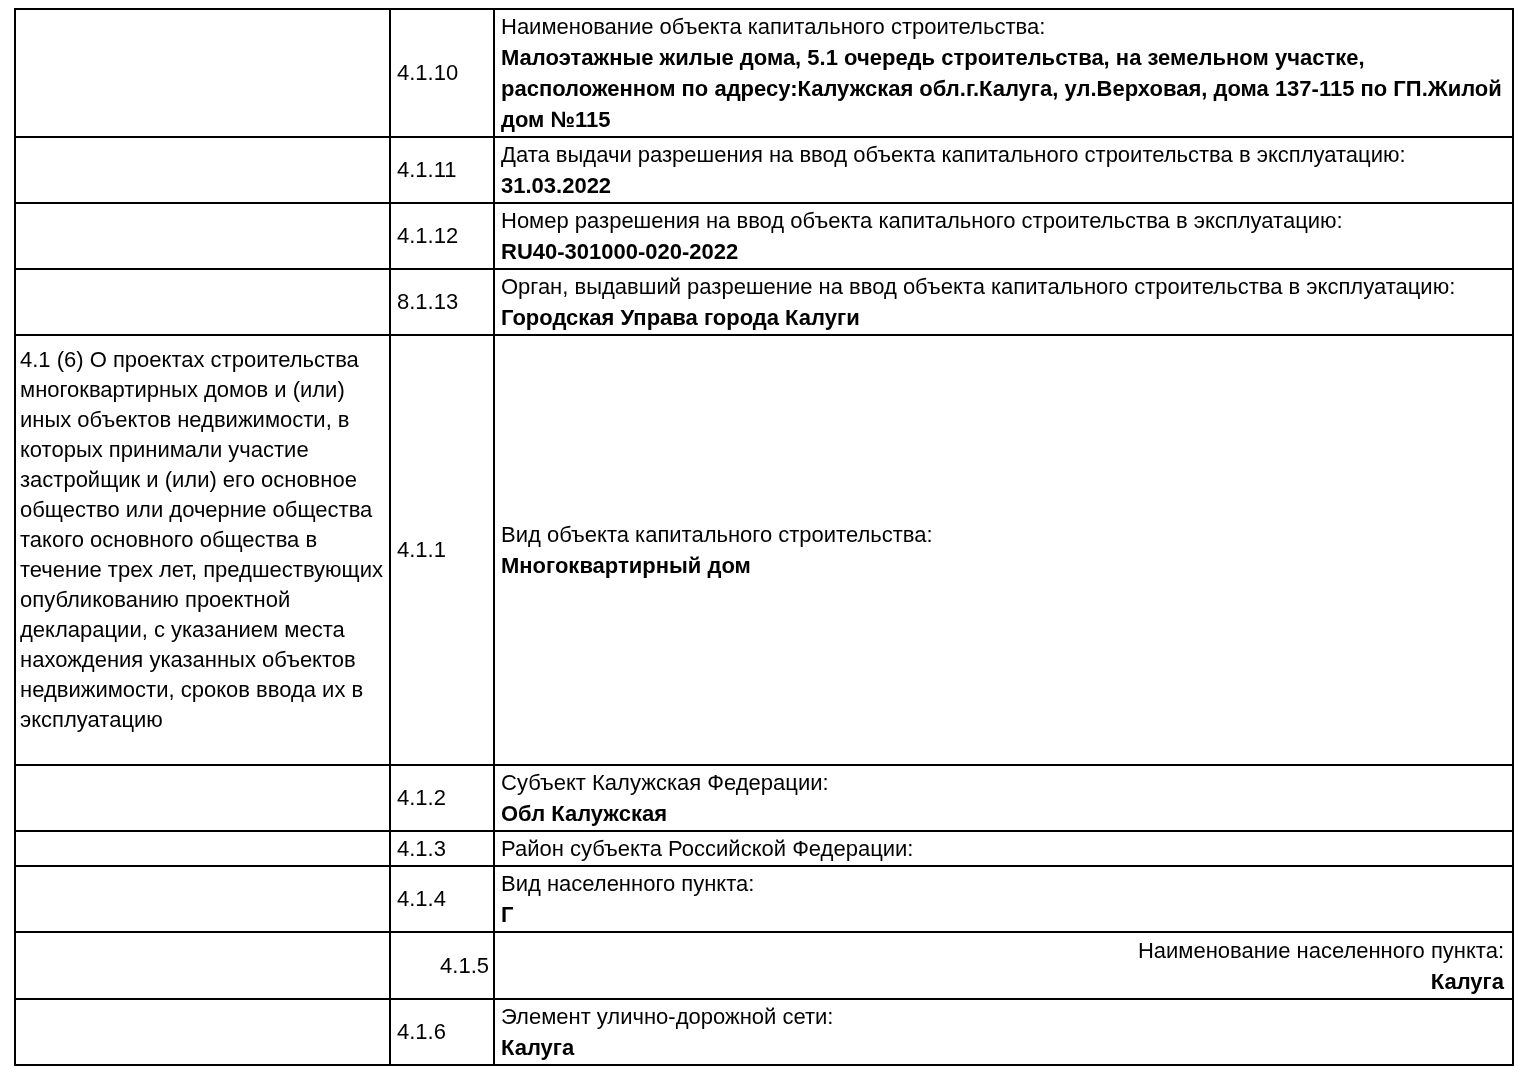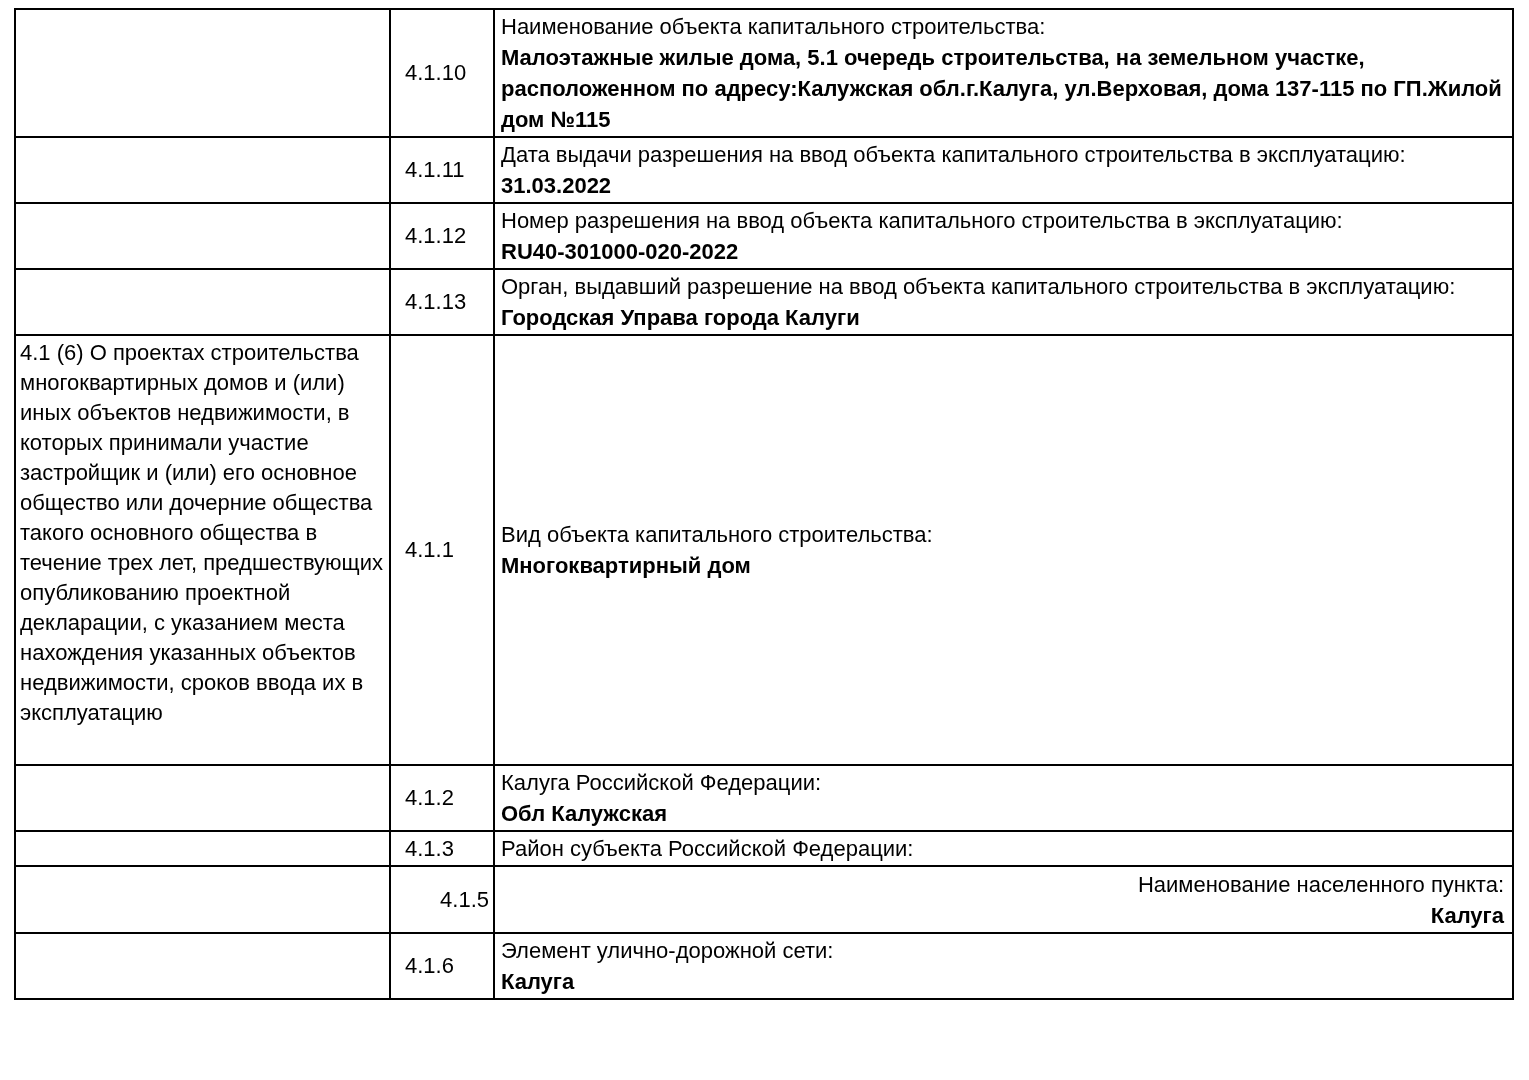--- a/index.html
+++ b/index.html
@@ -23,26 +23,26 @@
   }
   table.decl td {
     border: 2px solid #000000;
     overflow: hidden;
     font-size: 22px;
   }
   td.col-note {
     width: 375px;
     vertical-align: top;
     line-height: 30px;
-    padding: 2px 2px 2px 4px;
+    padding: 9px 2px 2px 4px;
   }
   td.col-code {
     width: 104px;
     vertical-align: middle;
-    padding: 0 4px 0 14px;
+    padding: 0 4px 0 6px;
     line-height: 26px;
   }
   td.col-field {
     vertical-align: middle;
     line-height: 31px;
     padding: 1px 8px 1px 6px;
   }
   .field-value { font-weight: bold; }
   tr.h127 { height: 127px; }
   tr.h66  { height: 66px; }
@@ -87,21 +87,21 @@
         <td class="col-field">
           <div class="field-label">Номер разрешения на ввод объекта капитального строительства в эксплуатацию:</div>
           <div class="field-value">RU40-301000-020-2022</div>
         </td>
       </tr>
 
       <tr class="h66">
         <td class="col-note">
           <div></div>
         </td>
-        <td class="col-code">4.1.13</td>
+        <td class="col-code">8.1.13</td>
         <td class="col-field">
           <div class="field-label">Орган, выдавший разрешение на ввод объекта капитального строительства в эксплуатацию:</div>
           <div class="field-value">Городская Управа города Калуги</div>
         </td>
       </tr>
 
       <tr class="h430">
         <td class="col-note">
           <div>4.1 (6) О проектах строительства многоквартирных домов и (или) иных объектов недвижимости, в которых принимали участие застройщик и (или) его основное общество или дочерние общества такого основного общества в течение трех лет, предшествующих опубликованию проектной декларации, с указанием места нахождения указанных объектов недвижимости, сроков ввода их в эксплуатацию</div>
         </td>
@@ -111,36 +111,46 @@
           <div class="field-value">Многоквартирный дом</div>
         </td>
       </tr>
 
       <tr class="h66">
         <td class="col-note">
           <div></div>
         </td>
         <td class="col-code">4.1.2</td>
         <td class="col-field">
-          <div class="field-label">Калуга Российской Федерации:</div>
+          <div class="field-label">Субъект Калужская Федерации:</div>
           <div class="field-value">Обл Калужская</div>
         </td>
       </tr>
 
       <tr class="h34">
         <td class="col-note">
           <div></div>
         </td>
         <td class="col-code">4.1.3</td>
         <td class="col-field">
           <div class="field-label">Район субъекта Российской Федерации:</div>
           <div class="field-value"></div>
         </td>
       </tr>
 
+      <tr class="h66">
+        <td class="col-note">
+          <div></div>
+        </td>
+        <td class="col-code">4.1.4</td>
+        <td class="col-field">
+          <div class="field-label">Вид населенного пункта:</div>
+          <div class="field-value">Г</div>
+        </td>
+      </tr>
 
       <tr class="h67">
         <td class="col-note">
           <div></div>
         </td>
         <td class="col-code">4.1.5</td>
         <td class="col-field">
           <div class="field-label">Наименование населенного пункта:</div>
           <div class="field-value">Калуга</div>
         </td>

